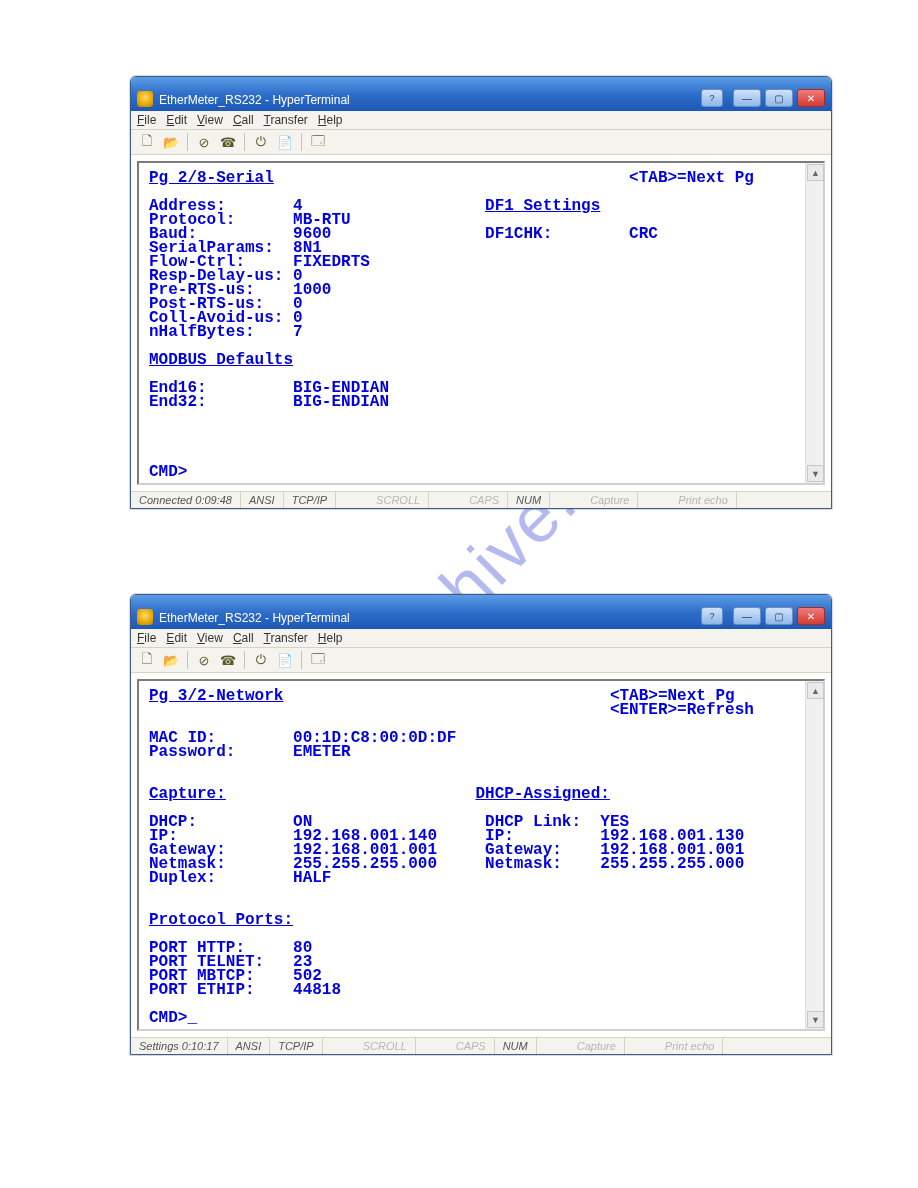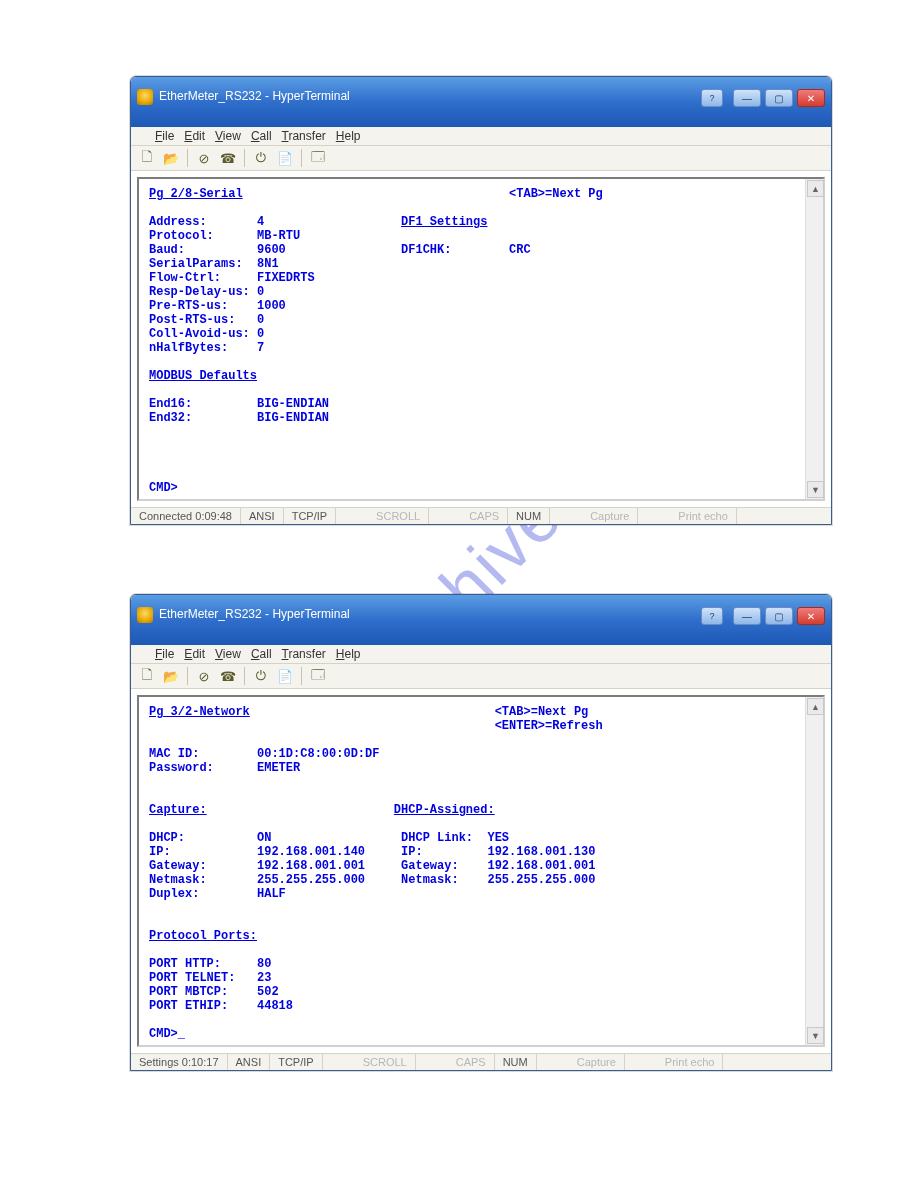--- a/index.html
+++ b/index.html
@@ -32,22 +32,22 @@
     border: 1px solid #3b5c8f;
     border-radius: 6px 6px 0 0;
     box-shadow: 0 0 0 1px rgba(0,0,0,0.15);
     overflow: hidden;
     background: #ffffff;
   }
   .titlebar {
     height: 26px;
     background: linear-gradient(to bottom, #5a9de4 0%, #2f6ecb 50%, #1d58b5 100%);
     display: flex;
-    align-items: flex-start;
-    padding: 12px 6px;
+    align-items: flex-end;
+    padding: 4px 6px;
     gap: 6px;
   }
   .titlebar .app-icon {
     width: 16px; height: 16px;
     background: radial-gradient(circle at 50% 40%, #ffd966 0%, #e6a800 60%, #b07800 100%);
     border-radius: 3px;
     flex: 0 0 auto;
   }
   .titlebar .title-text {
     color: #ffffff;
@@ -74,21 +74,21 @@
     border-radius: 3px;
     background: linear-gradient(to bottom, #cfe3fa, #8fb7e8);
     border: 1px solid #6b8cc1;
     margin-right: 4px;
     display:flex;align-items:center;justify-content:center;
     font-size:9px;color:#2b3a55;
   }
   .menubar {
     background: #f4f3ee;
     border-bottom: 1px solid #d6d2c4;
-    padding: 2px 24px;
+    padding: 2px 6px;
     display: flex;
     gap: 10px;
     font-size: 12px;
     color: #333;
   }
   .menubar span { cursor: default; }
   .menubar span u { text-decoration: underline; }
   .toolbar {
     background: #f4f3ee;
     border-bottom: 1px solid #d6d2c4;
@@ -111,21 +111,21 @@
   .terminal-wrap {
     border: 2px inset #d0d0d0;
     background: #ffffff;
     position: relative;
     display: flex;
   }
   .terminal {
     flex: 1 1 auto;
     padding: 8px 10px 4px 10px;
     font-family: "Courier New", monospace;
-    font-size: 12px;
+    font-size: 16px;
     line-height: 14px;
     color: #0000e0;
     white-space: pre;
     font-weight: bold;
     min-height: 296px;
   }
   .scroll-track {
     width: 17px;
     background: #f0f0f0;
     border-left: 1px solid #dedede;
@@ -138,20 +138,21 @@
     font-size:9px;color:#666;
   }
   .scroll-arrow.up{top:1px;}
   .scroll-arrow.dn{bottom:1px;}
   .statusbar {
     background: #f4f3ee;
     border-top: 1px solid #d6d2c4;
     display: flex;
     font-size: 11px;
     color: #555;
+    font-style: italic;
   }
   .statusbar .cell {
     padding: 2px 8px;
     border-right: 1px solid #d6d2c4;
     white-space: nowrap;
   }
   .statusbar .cell.dim { color: #b6b6b6; margin-left: 32px; }
   .uline { text-decoration: underline; }
   .cursor::after { content:"_"; }
   .window.w1 { left: 130px; top: 76px; }

